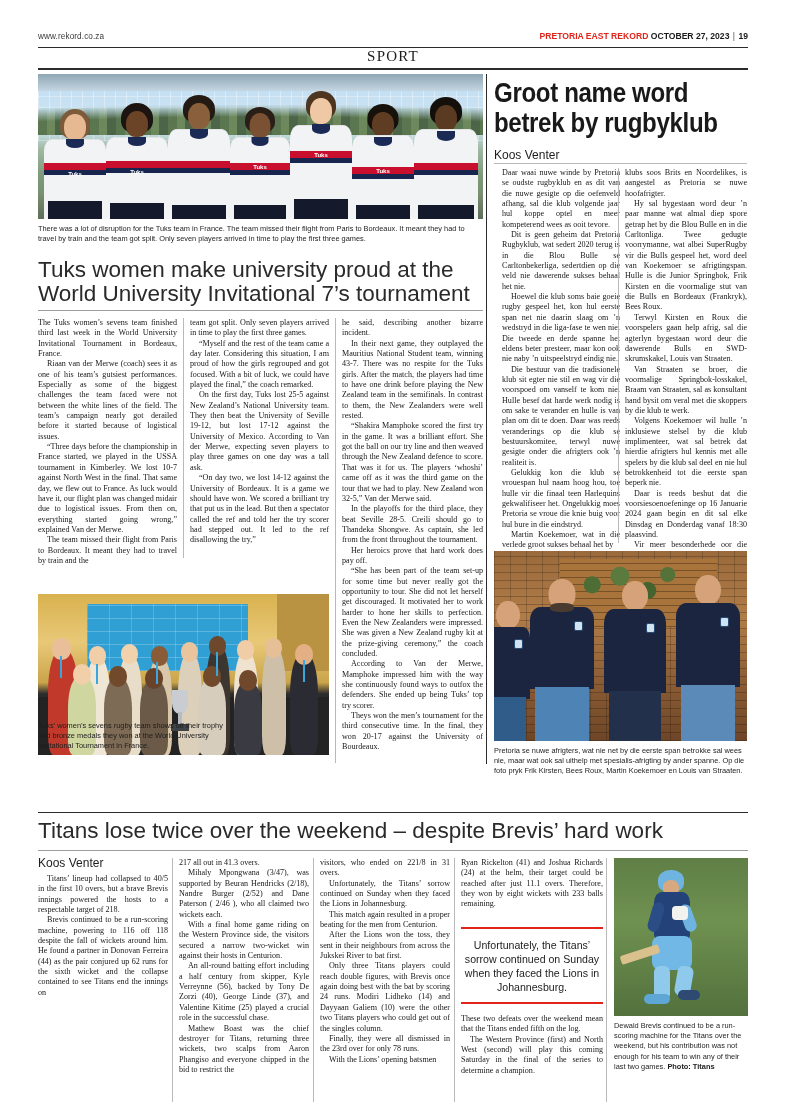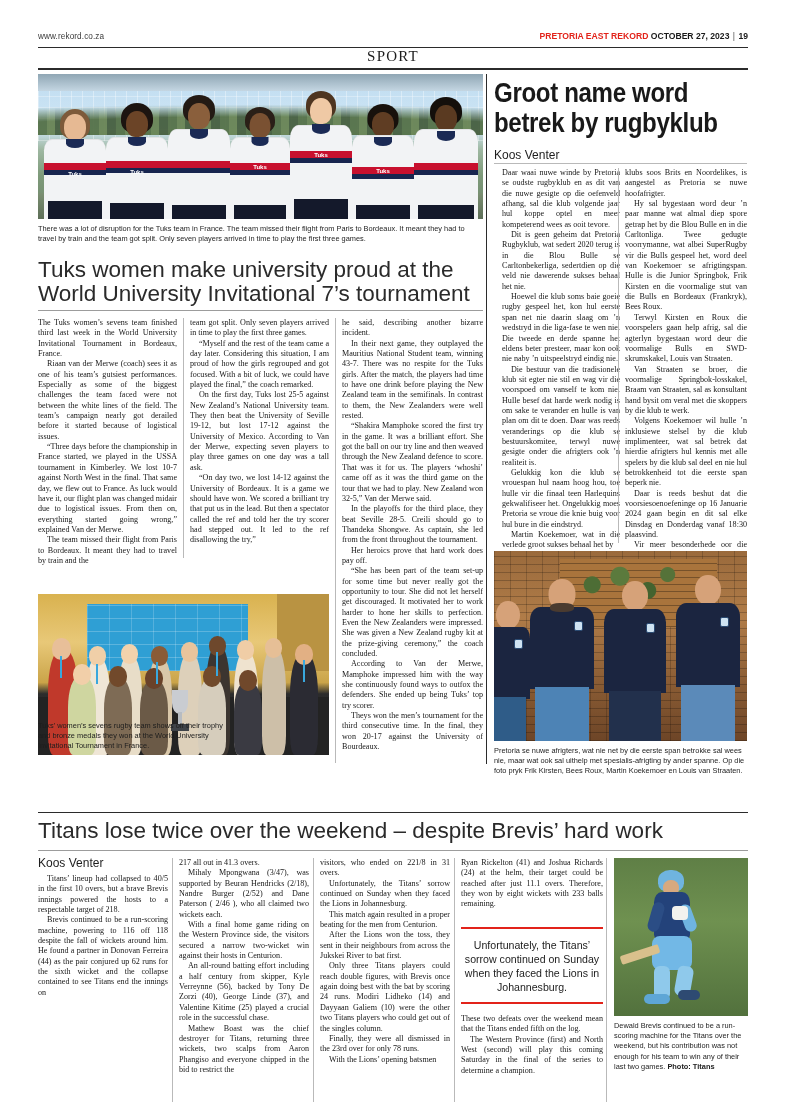--- a/index.html
+++ b/index.html
@@ -280,21 +280,21 @@
       <p class="first">Daar waai nuwe winde by Pretoria se oudste rugbyklub en as dit van die nuwe gesigte op die oefenveld afhang, sal die klub volgende jaar hul koppe optel en meer kompeterend wees as ooit tevore.</p>
       <p>Dit is geen geheim dat Pretoria Rugbyklub, wat sedert 2020 terug is in die Blou Bulle se Carltonbekerliga, sedertdien op die veld nie dawerende sukses behaal het nie.</p>
       <p>Hoewel die klub soms baie goeie rugby gespeel het, kon hul eerste span net nie daarin slaag om ’n wedstryd in die liga-fase te wen nie. Die tweede en derde spanne het eldens beter presteer, maar kon ook nie naby ’n uitspeelstryd eindig nie.</p>
       <p>Die bestuur van die tradisionele klub sit egter nie stil en wag vir die voorspoed om vanself te kom nie. Hulle besef dat harde werk nodig is om sake te verander en hulle is van plan om dit te doen. Daar was reeds veranderings op die klub se bestuurskomitee, terwyl nuwe gesigte onder die afrigters ook ’n realiteit is.</p>
       <p>Gelukkig kon die klub se vrouespan hul naam hoog hou, toe hulle vir die finaal teen Harlequins gekwalifiseer het. Ongelukkig moes Pretoria se vroue die knie buig voor hul bure in die eindstryd.</p>
       <p>Martin Koekemoer, wat in die verlede groot sukses behaal het by</p>
     </div>
   <div class="body-col" id="afr-c2" style="left:625px;top:168px;width:122px;height:375px;">
       <p class="first">klubs soos Brits en Noordelikes, is aangestel as Pretoria se nuwe hoofafrigter.</p>
       <p>Hy sal bygestaan word deur ’n paar manne wat almal diep spore getrap het by die Blou Bulle en in die Carltonliga. Twee gedugte voorrymanne, wat albei SuperRugby vir die Bulls gespeel het, word deel van Koekemoer se afrigtingspan. Hulle is die Junior Springbok, Frik Kirsten en die voormalige stut van die Bulls en Bordeaux (Frankryk), Bees Roux.</p>
-      <p>Terwyl Kirsten en Roux die voorspelers gaan help afrig, sal die agterlyn bygestaan word deur die voormalige Bulls en SWD-skrumskakel, Louis van Straaten.</p>
+      <p>Terwyl Kirsten en Roux die voorspelers gaan help afrig, sal die agterlyn bygestaan word deur die dawerende Bulls en SWD-skrumskakel, Louis van Straaten.</p>
       <p>Van Straaten se broer, die voormalige Springbok-losskakel, Braam van Straaten, sal as konsultant hand bysit om veral met die skoppers by die klub te werk.</p>
       <p>Volgens Koekemoer wil hulle ’n inklusiewe stelsel by die klub implimenteer, wat sal betrek dat hierdie afrigters hul kennis met alle spelers by die klub sal deel en nie hul betrokkenheid tot die eerste span beperk nie.</p>
       <p>Daar is reeds beshut dat die voorsiesoenoefeninge op 16 Januarie 2024 gaan begin en dit sal elke Dinsdag en Donderdag vanaf 18:30 plaasvind.</p>
       <p>Vir meer besonderhede oor die planne vir die nuwe jaar of enige ander navrae, skakel vir Koekemoer by 082 442 8201.</p>
     </div>
   <div class="col-rule" style="left:618px;top:168px;height:375px;"></div>
 
   <div class="photo ph3" style="left:494px;top:551px;width:253px;height:190px;">
     <div class="bg"></div>
     <div class="brick"></div>

